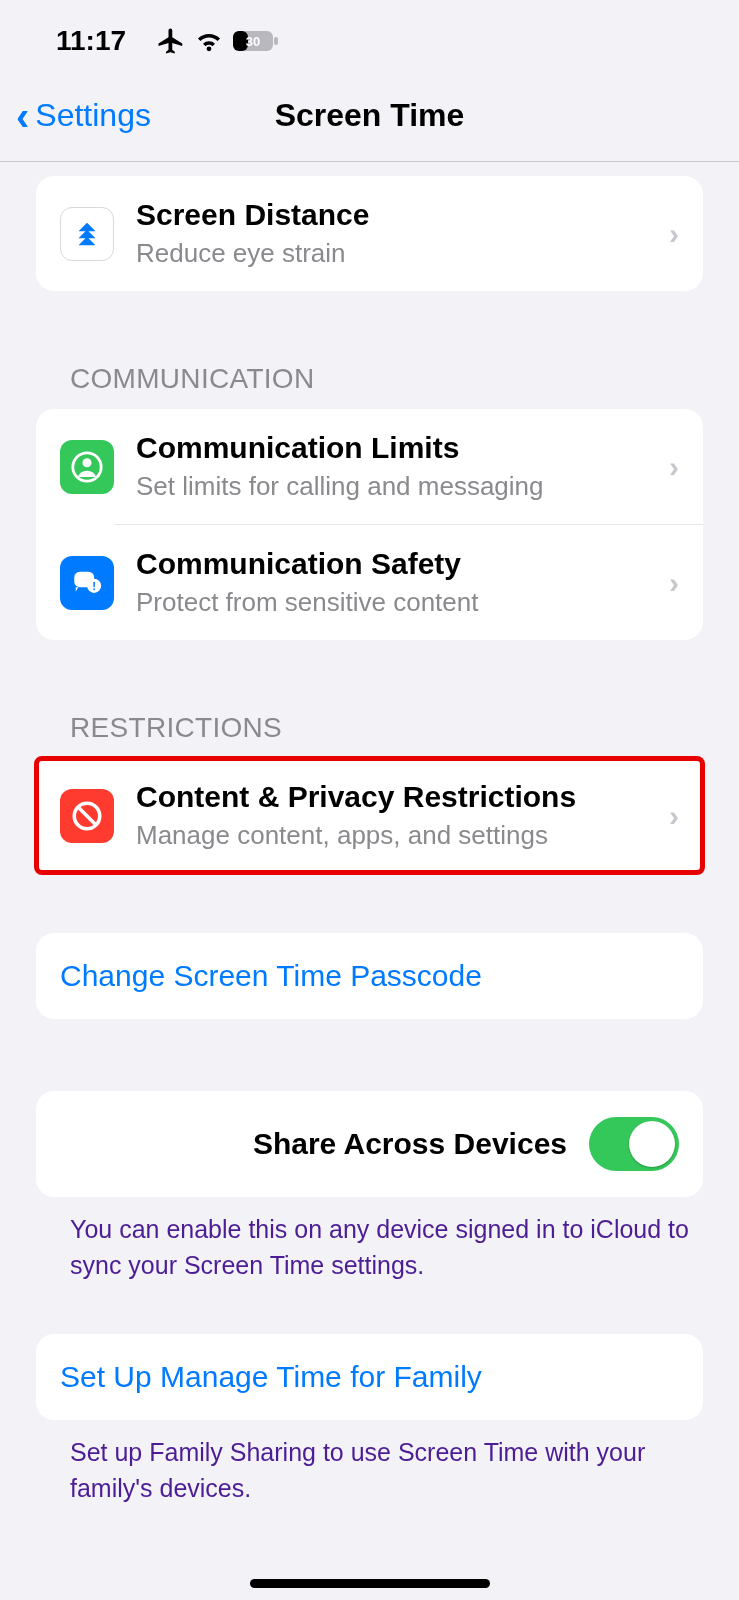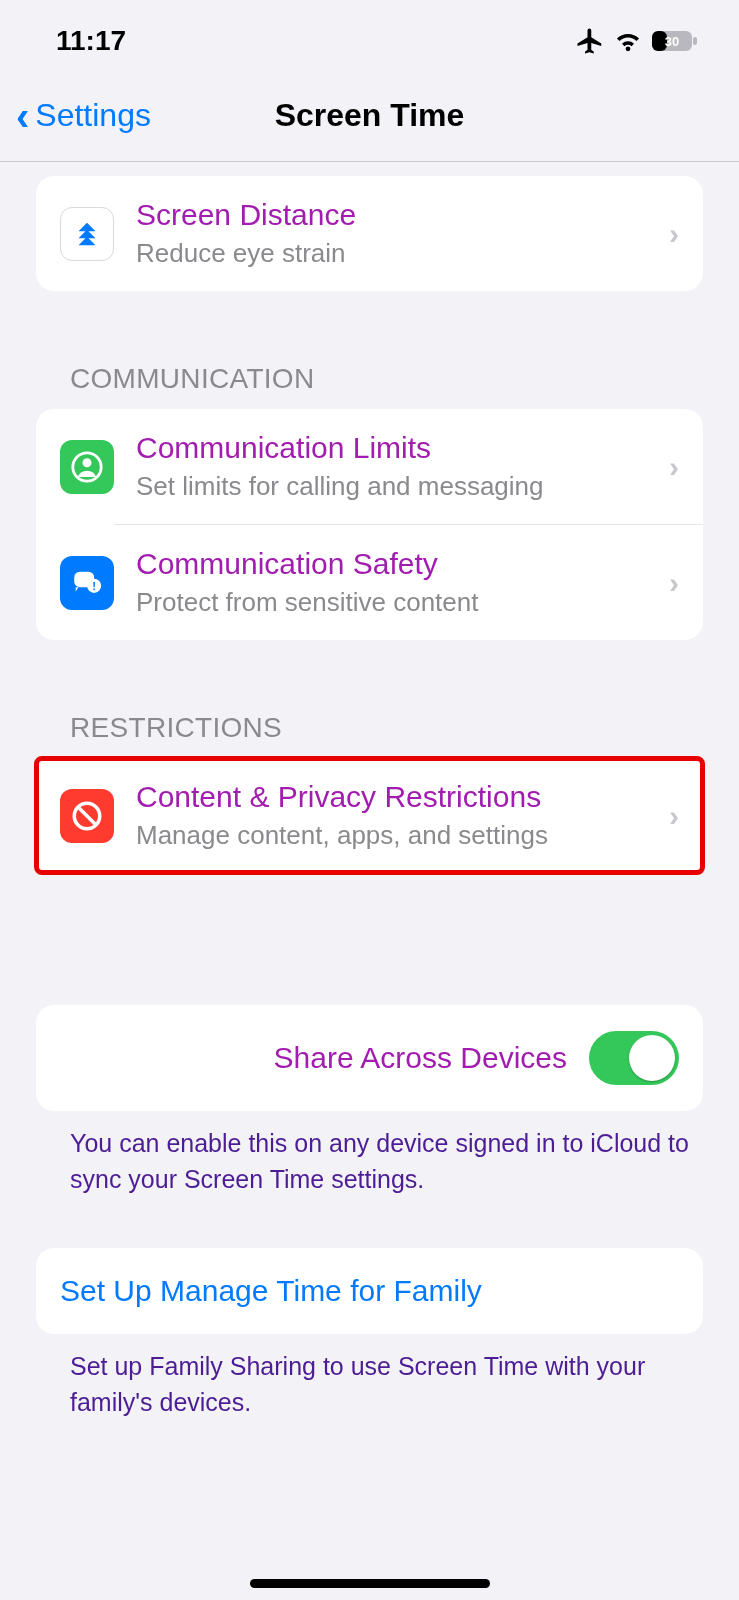--- a/index.html
+++ b/index.html
@@ -7,25 +7,26 @@
     width: 739px;
     height: 1600px;
     background: #f2f2f7;
     font-family: -apple-system, "SF Pro Text", "Helvetica Neue", Arial, sans-serif;
     overflow: hidden;
     position: relative;
   }
   .status-bar {
     height: 70px;
     display: flex;
-    justify-content: space-between;
+    justify-content: flex-start;
     align-items: center;
     padding: 12px 40px 0 56px;
     font-size: 28px;
     font-weight: 600;
+    gap: 30px;
   }
   .status-icons { display: flex; align-items: center; gap: 8px; }
   .nav-bar {
     height: 92px;
     border-bottom: 1px solid #c7c7cc;
     position: relative;
     display: flex;
     align-items: center;
   }
   .back-btn {
@@ -73,21 +74,21 @@
     width: 54px; height: 54px;
     border-radius: 12px;
     display: flex; align-items: center; justify-content: center;
     flex-shrink: 0;
   }
   .icon-slot.white-outline { background:#fff; border:1px solid #d9d9de; }
   .icon-slot.green { background:#34c759; }
   .icon-slot.blue  { background:#007aff; }
   .icon-slot.red   { background:#ff3b30; }
   .row-text { flex: 1; display:flex; flex-direction:column; gap:6px; }
-  .row-title { font-size: 30px; font-weight: 400; color:#a21caf; }
+  .row-title { font-size: 30px; font-weight: 700; color:#000000; }
   .row-sub   { font-size: 26px; color:#8a8a8e; }
   .chevron { color:#c7c7cc; font-size: 30px; font-weight:600; }
   .link-text { color:#007aff; font-size: 30px; }
   .row-plain { padding: 26px 24px; }
   .row-plain .row-title { font-size: 30px; }
   .highlight { outline: 5px solid #e60000; outline-offset: -3px; border-radius: 6px; }
   .spacer-sm { height: 50px; }
   .spacer-md { height: 60px; }
   .spacer-lg { height: 72px; }
   .toggle {
@@ -206,20 +207,25 @@
       </div>
       <div class="row-text">
         <span class="row-title">Content &amp; Privacy Restrictions</span>
         <span class="row-sub">Manage content, apps, and settings</span>
       </div>
       <span class="chevron">›</span>
     </div>
   </div>
 
   <div class="spacer-md"></div>
+  <div class="card">
+    <div class="row row-plain">
+      <span class="link-text">Change Screen Time Passcode</span>
+    </div>
+  </div>
 
   <div class="spacer-lg"></div>
   <div class="card">
     <div class="row row-plain" style="justify-content:flex-end;">
       <span class="row-title">Share Across Devices</span>
       <div class="toggle on"></div>
     </div>
   </div>
   <div class="group-footer">You can enable this on any device signed in to iCloud to sync your Screen Time settings.</div>
 

